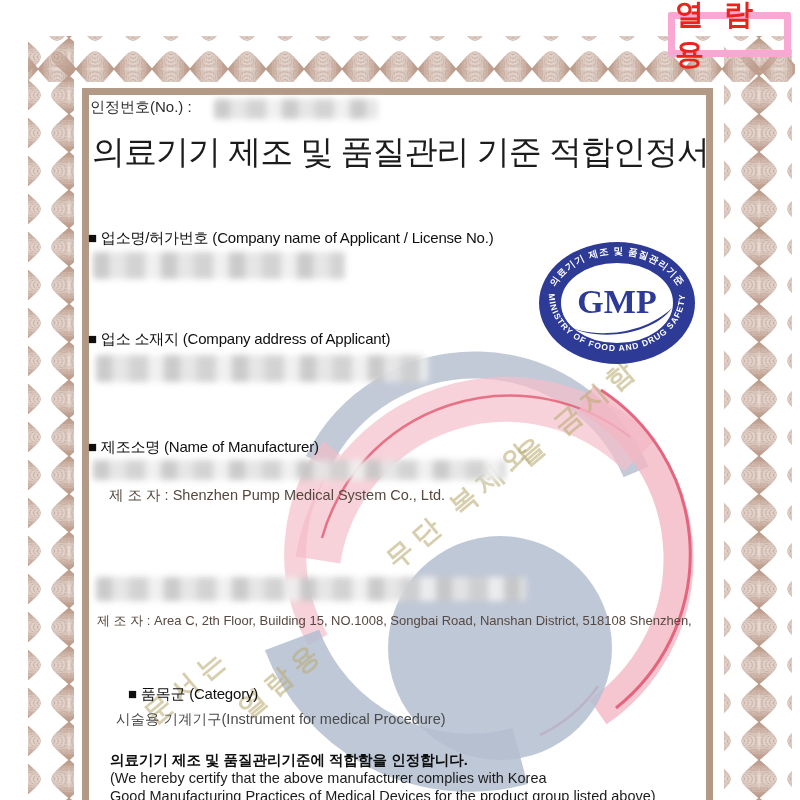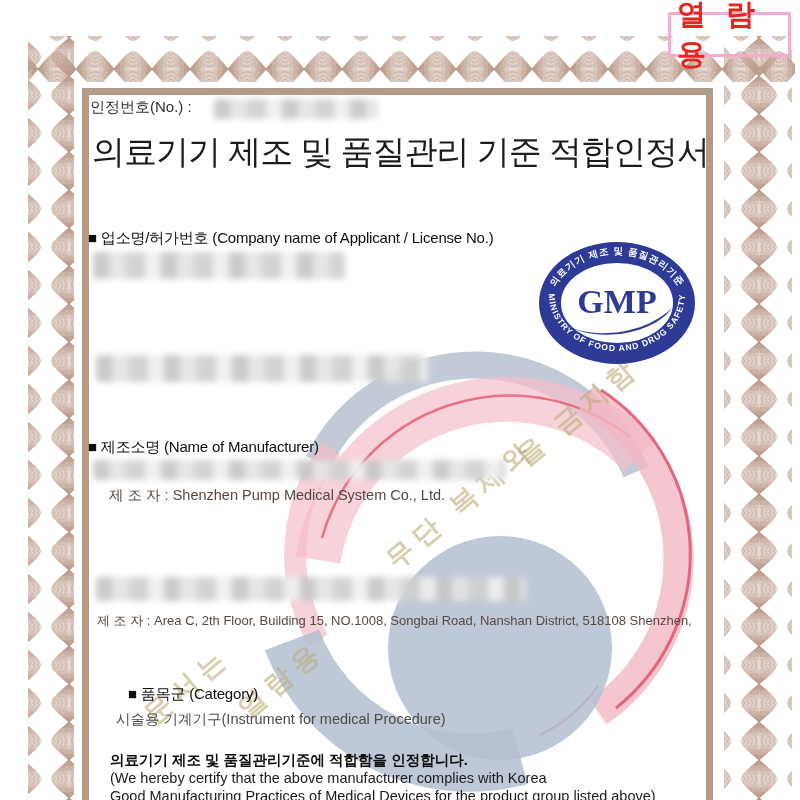--- a/index.html
+++ b/index.html
@@ -42,24 +42,24 @@
   #mfr-addr1{left:97px;top:612px;font-size:13px;}
   #mfr-addr2{left:97px;top:629px;font-size:13px;}
   #category-value{left:97px;top:710px;font-size:14.5px;color:#4a4a4a;margin-left:19px;}
   #statement{left:110px;top:751px;font-size:14.5px;color:#1b1b1b;line-height:18px;}
   #statement .ko{font-weight:bold;color:#0e0e0e;}
   
   #seal{position:absolute;left:536px;top:240px;z-index:5;}
   
   #stamp{
     position:absolute;left:668px;top:12px;width:123px;height:45px;z-index:6;
-    border:3px solid #f9a8d4;border-radius:2px;box-sizing:border-box;
+    border:7px solid #f9a8d4;border-radius:2px;box-sizing:border-box;
     display:flex;align-items:center;justify-content:center;
     color:#e8241c;font-size:29px;font-weight:bold;letter-spacing:6px;
-    padding-left:6px;background:rgba(255,255,255,.0);
+    background:rgba(255,255,255,.0);
   }
 </style>
 </head>
 <body>
 
 <div id="page">
 
   <svg id="watermark-svg" width="800" height="800" viewBox="0 0 800 800">
     <path d="M318,462 A175,175 0 0 1 636,472" stroke="#b3bdce" stroke-width="27" fill="none" opacity="0.8"></path>
     <path d="M318,560 A190,190 0 0 1 640,455" stroke="#f5bfcb" stroke-width="45" fill="none" opacity="0.7"></path>
@@ -126,20 +126,21 @@
   </div>
 
   <div class="abs" id="cert-no">인정번호(No.) :</div>
   <div class="redact" id="redact-certno"></div>
 
   <div class="abs" id="title-ko">의료기기 제조 및 품질관리 기준 적합인정서</div>
 
   <div class="abs sec-label" id="sec1">■ 업소명/허가번호 (Company name of Applicant / License No.)</div>
   <div class="redact" id="redact-sec1"></div>
 
+  <div class="abs sec-label" id="sec2">■ 업소 소재지 (Company address of Applicant)</div>
   <div class="redact" id="redact-sec2"></div>
 
   <div class="abs sec-label" id="sec3">■ 제조소명 (Name of Manufacturer)</div>
   <div class="redact" id="redact-sec3"></div>
   <div class="abs detail" id="mfr-name">제 조 자 : Shenzhen Pump Medical System Co., Ltd.</div>
 
   <div class="redact" id="redact-sec4"></div>
   <div class="abs detail" id="mfr-addr1">제 조 자 : Area C, 2th Floor, Building 15, NO.1008, Songbai Road, Nanshan District, 518108 Shenzhen,</div>
 
   <div class="abs sec-label" id="sec5">■ 품목군 (Category)</div>

